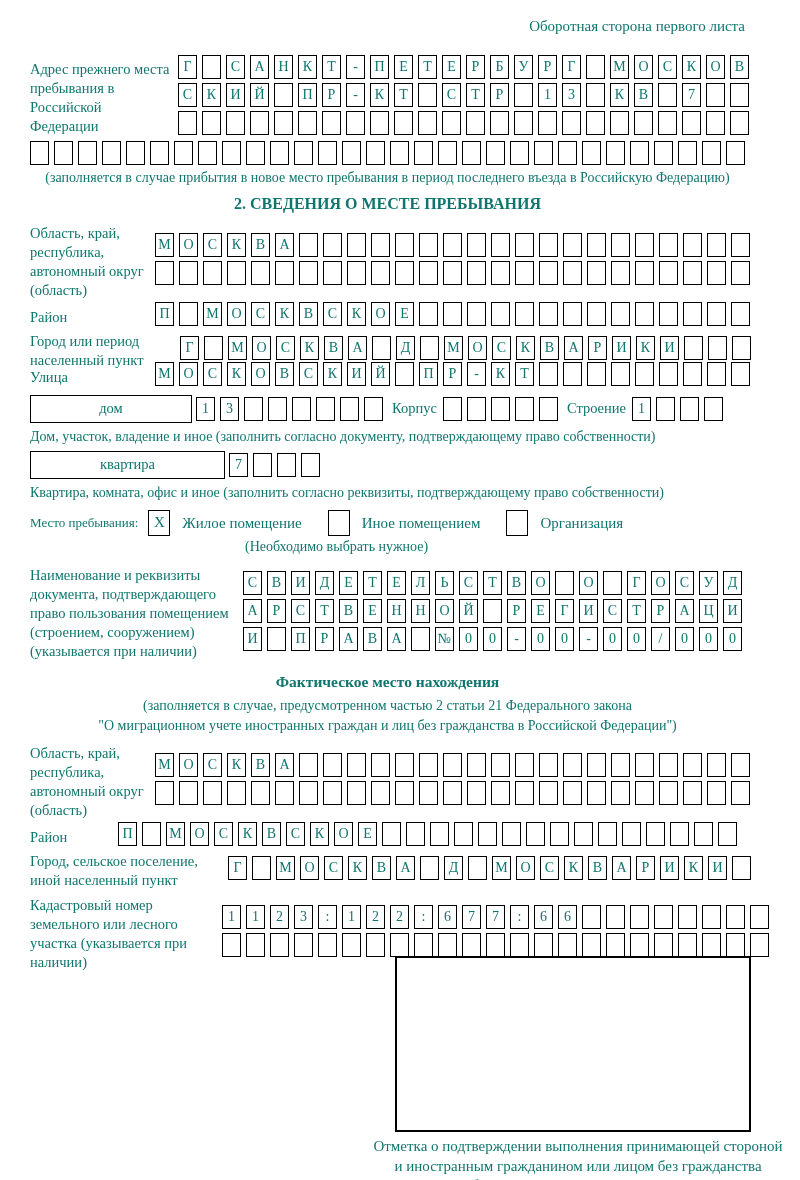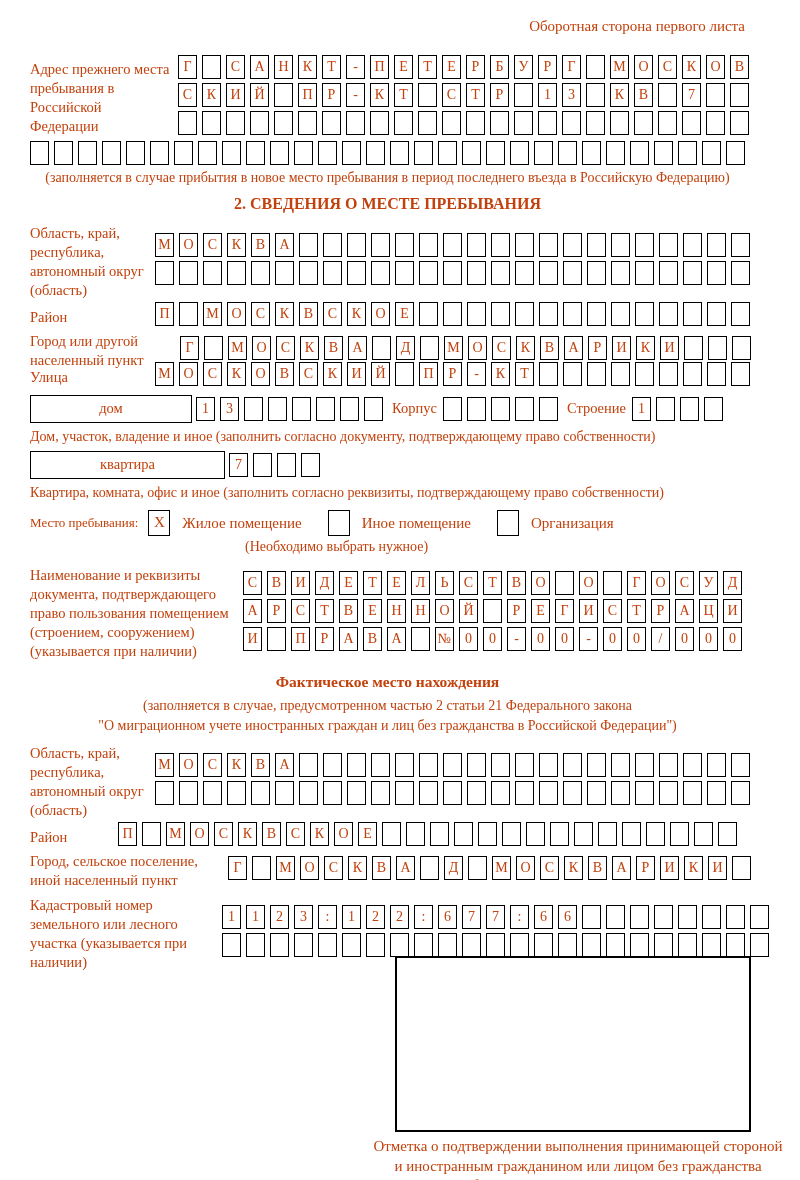--- a/index.html
+++ b/index.html
@@ -2,21 +2,21 @@
 <html><head>
 <meta charset="utf-8">
 <style>
   html,body{margin:0;padding:0;background:#fff;}
   .page{
     position:relative;
     width:800px;height:1180px;
     box-sizing:border-box;
     padding:18px 55px 0 30px;
     font-family:"Liberation Serif","DejaVu Serif",serif;
-    color:#c2410c;
+    color:#0f766e;
     overflow:hidden;
   }
   .header-note{text-align:right;font-size:15px;margin-bottom:20px;}
   .flexblock{display:flex;align-items:center;}
   .label{font-size:14.5px;line-height:19px;padding-top:2px;box-sizing:border-box;padding-right:6px;}
   .w148{width:148px;min-width:148px;}
   .w125{width:125px;min-width:125px;}
   .w150{width:150px;min-width:150px;}
   .w213{width:213px;min-width:213px;}
   .w88{width:88px;min-width:88px;}
@@ -89,21 +89,21 @@
       <div class="cellrow"><span class="cell"></span><span class="cell"></span><span class="cell"></span><span class="cell"></span><span class="cell"></span><span class="cell"></span><span class="cell"></span><span class="cell"></span><span class="cell"></span><span class="cell"></span><span class="cell"></span><span class="cell"></span><span class="cell"></span><span class="cell"></span><span class="cell"></span><span class="cell"></span><span class="cell"></span><span class="cell"></span><span class="cell"></span><span class="cell"></span><span class="cell"></span><span class="cell"></span><span class="cell"></span><span class="cell"></span><span class="cell"></span></div>
     </div>
   </div>
 
   <div class="flexblock" style="margin-top:2px;">
     <div class="label w125">Район</div>
     <div class="cellrow"><span class="cell">П</span><span class="cell"></span><span class="cell">М</span><span class="cell">О</span><span class="cell">С</span><span class="cell">К</span><span class="cell">В</span><span class="cell">С</span><span class="cell">К</span><span class="cell">О</span><span class="cell">Е</span><span class="cell"></span><span class="cell"></span><span class="cell"></span><span class="cell"></span><span class="cell"></span><span class="cell"></span><span class="cell"></span><span class="cell"></span><span class="cell"></span><span class="cell"></span><span class="cell"></span><span class="cell"></span><span class="cell"></span><span class="cell"></span></div>
   </div>
 
   <div class="flexblock">
-    <div class="label w150">Город или другой населенный пункт</div>
+    <div class="label w150">Город или период населенный пункт</div>
     <div class="cellrow"><span class="cell">Г</span><span class="cell"></span><span class="cell">М</span><span class="cell">О</span><span class="cell">С</span><span class="cell">К</span><span class="cell">В</span><span class="cell">А</span><span class="cell"></span><span class="cell">Д</span><span class="cell"></span><span class="cell">М</span><span class="cell">О</span><span class="cell">С</span><span class="cell">К</span><span class="cell">В</span><span class="cell">А</span><span class="cell">Р</span><span class="cell">И</span><span class="cell">К</span><span class="cell">И</span><span class="cell"></span><span class="cell"></span><span class="cell"></span></div>
   </div>
 
   <div class="flexblock" style="margin-top:-8px;">
     <div class="label w125">Улица</div>
     <div class="cellrow"><span class="cell">М</span><span class="cell">О</span><span class="cell">С</span><span class="cell">К</span><span class="cell">О</span><span class="cell">В</span><span class="cell">С</span><span class="cell">К</span><span class="cell">И</span><span class="cell">Й</span><span class="cell"></span><span class="cell">П</span><span class="cell">Р</span><span class="cell">-</span><span class="cell">К</span><span class="cell">Т</span><span class="cell"></span><span class="cell"></span><span class="cell"></span><span class="cell"></span><span class="cell"></span><span class="cell"></span><span class="cell"></span><span class="cell"></span><span class="cell"></span></div>
   </div>
 
   <div class="strip">
     <div class="named-box bw162">дом</div>
@@ -119,21 +119,21 @@
     <div class="named-box bw195">квартира</div>
     <div class="cellrow" style="padding-top:2px;"><span class="cell">7</span><span class="cell"></span><span class="cell"></span><span class="cell"></span></div>
   </div>
   <div class="note" style="margin-top:3px;">Квартира, комната, офис и иное (заполнить согласно реквизиты, подтверждающему право собственности)</div>
 
   <div class="strip stay">
     <span class="stay-label">Место пребывания:</span>
     <span class="checkbox">X</span>
     <span class="opt-label">Жилое помещение</span>
     <span class="checkbox"></span>
-    <span class="opt-label">Иное помещение</span>
+    <span class="opt-label">Иное помещением</span>
     <span class="checkbox"></span>
     <span class="opt-label">Организация</span>
   </div>
   <div class="note" style="margin-left:215px;margin-top:2px;">(Необходимо выбрать нужное)</div>
 
   <div class="flexblock" style="margin-top:8px;">
     <div class="label w213">Наименование и реквизиты документа, подтверждающего право пользования помещением (строением, сооружением) (указывается при наличии)</div>
     <div>
       <div class="cellrow"><span class="cell">С</span><span class="cell">В</span><span class="cell">И</span><span class="cell">Д</span><span class="cell">Е</span><span class="cell">Т</span><span class="cell">Е</span><span class="cell">Л</span><span class="cell">Ь</span><span class="cell">С</span><span class="cell">Т</span><span class="cell">В</span><span class="cell">О</span><span class="cell"></span><span class="cell">О</span><span class="cell"></span><span class="cell">Г</span><span class="cell">О</span><span class="cell">С</span><span class="cell">У</span><span class="cell">Д</span></div>
       <div class="cellrow"><span class="cell">А</span><span class="cell">Р</span><span class="cell">С</span><span class="cell">Т</span><span class="cell">В</span><span class="cell">Е</span><span class="cell">Н</span><span class="cell">Н</span><span class="cell">О</span><span class="cell">Й</span><span class="cell"></span><span class="cell">Р</span><span class="cell">Е</span><span class="cell">Г</span><span class="cell">И</span><span class="cell">С</span><span class="cell">Т</span><span class="cell">Р</span><span class="cell">А</span><span class="cell">Ц</span><span class="cell">И</span></div>

